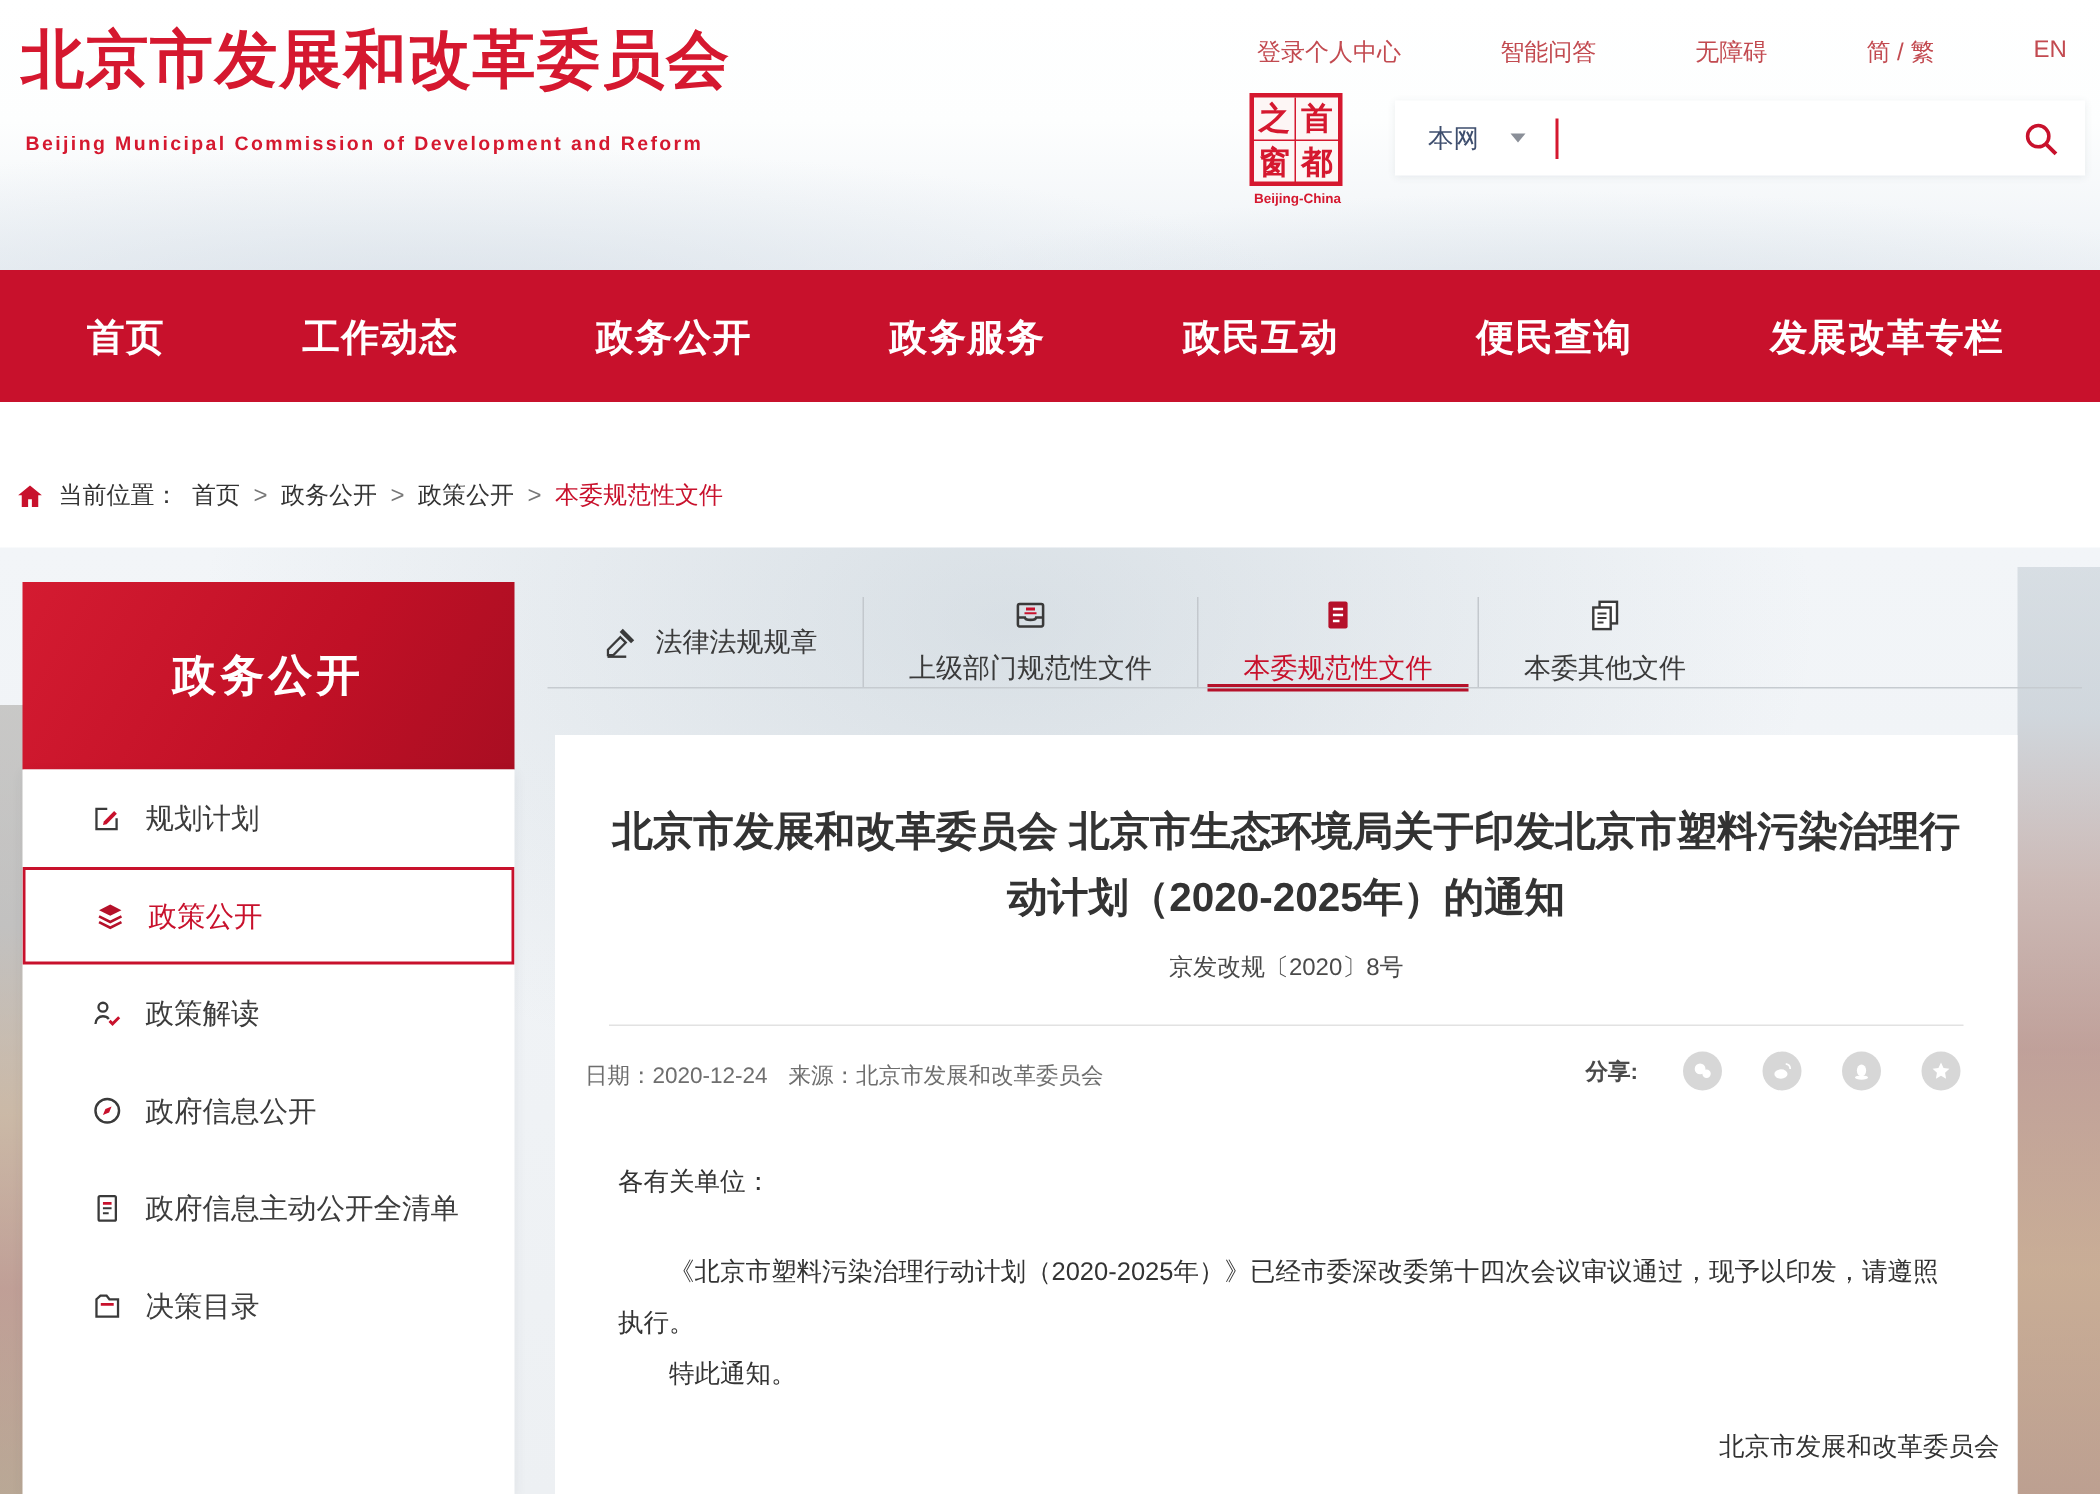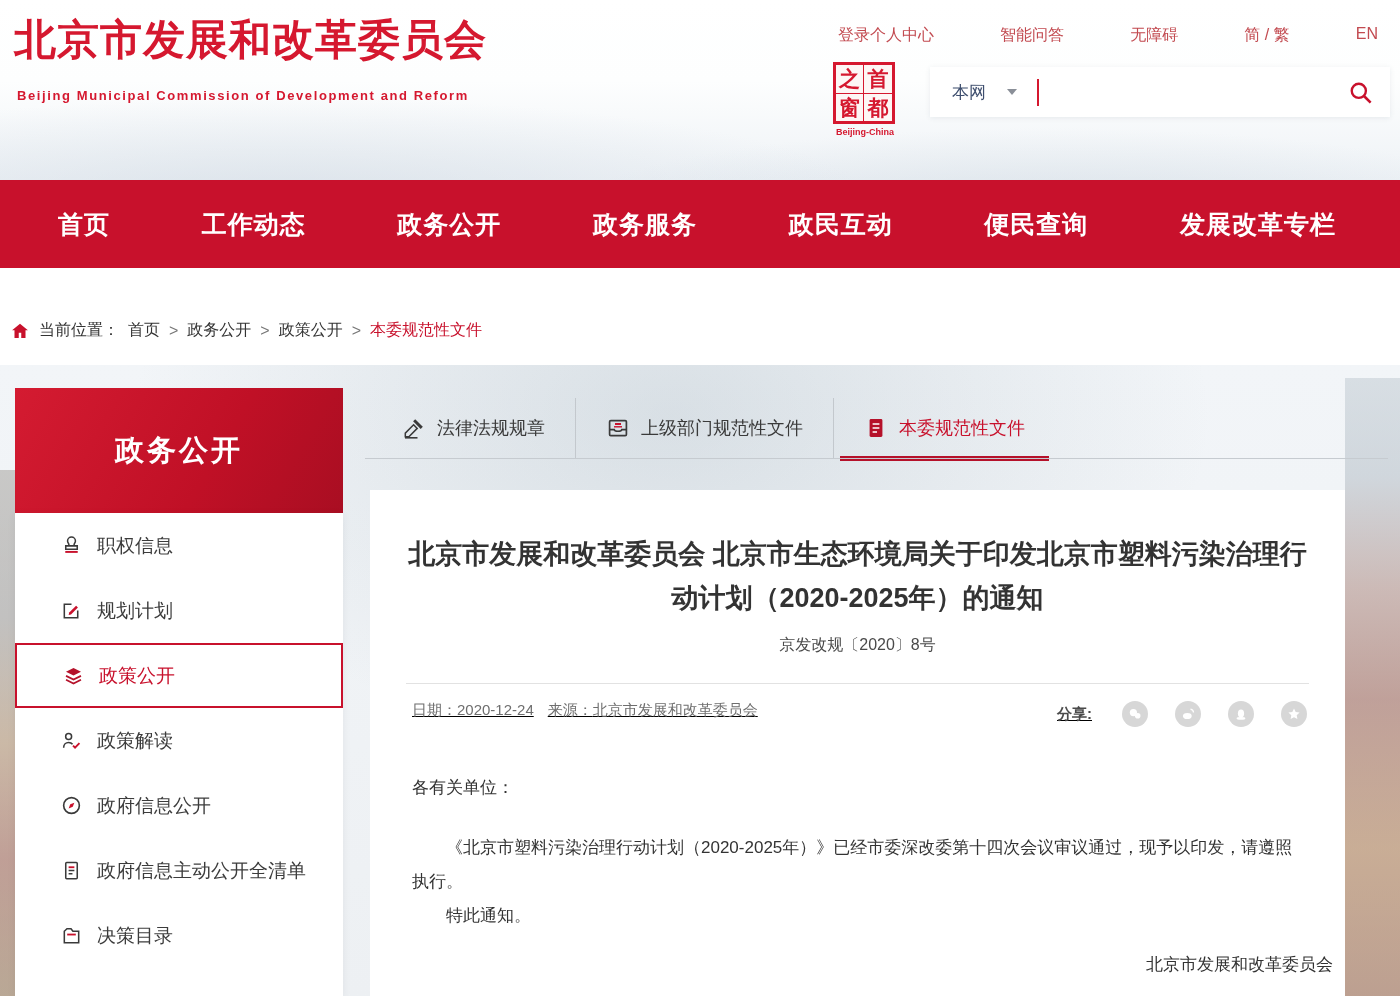--- a/index.html
+++ b/index.html
@@ -56,31 +56,31 @@
   .sidebar-header { height:125px; background:linear-gradient(120deg,#d41b31 0%,#c01026 60%,#a90e22 100%);
     display:flex; align-items:center; justify-content:center; color:#fff; font-size:29px; font-weight:700; letter-spacing:3px; }
   .sidebar-body { position:absolute; top:125px; left:0; right:0; bottom:0; background:#fff; overflow:hidden; box-shadow:0 2px 8px rgba(60,70,80,.08); }
   .side-item { height:65px; display:flex; align-items:center; gap:14px; padding-left:44px; font-size:19px; color:#3c3c3c; cursor:pointer; }
   .side-item .icn { display:flex; width:24px; justify-content:center; }
   .side-item.active { border:2px solid #c8112c; color:#c8112c; font-weight:400; }
 
   
   .tabs { position:absolute; left:372px; top:398px; height:60px; display:flex; align-items:center; }
   .tab { position:relative; height:60px; display:flex; align-items:center; gap:11px; padding:0 30px; font-size:18px; color:#3a3a3a; cursor:pointer; white-space:nowrap; }
-  .tab + .tab { border-left:1px solid #c3c8cd; }
+  .tab + .tab { border-left:1px solid #c3c8cd;flex-direction:column; }
   .tab.active { color:#c8112c; }
   .tab.active::after { content:""; position:absolute; left:6px; right:6px; bottom:-3px; height:5px; background:#b5112a; }
   .tabs-line { position:absolute; left:365px; right:12px; top:458px; height:1px; background:#c6cbd0; }
 
   
   .panel { position:absolute; left:370px; top:490px; width:975px; height:562px; background:#fff; }
   .article-title { margin:42px 38px 0; text-align:center; font-size:27px; font-weight:700; color:#333; line-height:44px; }
   .doc-number { margin-top:15px; text-align:center; font-size:16px; color:#4a4a4a; }
   .panel-divider { margin:27px 36px 0; border-top:1px solid #e2e2e2; }
-  .meta-row { display:flex; justify-content:space-between; align-items:flex-start; margin:17px 38px 0 42px;text-decoration:underline; }
+  .meta-row { display:flex; justify-content:space-between; align-items:flex-end; margin:17px 38px 0 20px; }
   .meta-left { font-size:15px; color:#6e6e6e; }
   .meta-left .src { margin-left:14px; }
   .share { display:flex; align-items:center; gap:27px; }
   .share-label { font-size:15px; font-weight:700; color:#4a4a4a; margin-right:3px; }
   .share-btn { width:26px; height:26px; border-radius:50%; background:#d7d7d7; display:flex; align-items:center; justify-content:center; cursor:pointer; }
   .article-body { margin:44px 42px 0; font-size:17px; color:#333; line-height:34px; }
   .article-body p.indent { text-indent:2em; }
   .p2 { margin-top:26px; }
   .p3 { }
   .signature { margin:20px 12px 0 0; text-align:right; font-size:17px; color:#333; }
@@ -157,30 +157,20 @@
   </div>
 
   <div class="content-bg"></div>
   <div class="bg-left-strip"></div>
   <div class="bg-right-strip"></div>
 
   <aside class="sidebar">
     <div class="sidebar-header">政务公开</div>
     <div class="sidebar-body">
 
-      <div class="side-item">
-        <span class="icn">
-          <svg viewBox="0 0 24 24" width="23" height="23">
-            <path d="M9.3 12.3v-1.1c0-1.4-1.4-2.1-1.4-3.9a4.1 4.1 0 018.2 0c0 1.8-1.4 2.5-1.4 3.9v1.1" fill="none" stroke="#3a3a3a" stroke-width="1.6"></path>
-            <path d="M6 12.4h12v3.6H6z" fill="none" stroke="#3a3a3a" stroke-width="1.6"></path>
-            <path d="M5.5 18.7h13" stroke="#c8112c" stroke-width="2"></path>
-          </svg>
-        </span>
-        <span>职权信息</span>
-      </div>
 
       <div class="side-item">
         <span class="icn">
           <svg viewBox="0 0 24 24" width="23" height="23">
             <path d="M18.5 12v7.5h-14v-14H12" fill="none" stroke="#3a3a3a" stroke-width="1.6"></path>
             <path d="M9.6 14.2l7.2-7.2 1.9 1.9-7.2 7.2-2.5.6z" fill="#c8112c"></path>
           </svg>
         </span>
         <span>规划计划</span>
       </div>
@@ -260,20 +250,28 @@
       </svg>
       <span>上级部门规范性文件</span>
     </div>
     <div class="tab active">
       <svg viewBox="0 0 24 24" width="24" height="24">
         <rect x="5.6" y="3" width="12.8" height="18" rx="1.4" fill="#b5112a"></rect>
         <path d="M8.6 8h6.8M8.6 12h6.8M8.6 16h4.4" stroke="#ffffff" stroke-width="1.6"></path>
       </svg>
       <span>本委规范性文件</span>
     </div>
+    <div class="tab">
+      <svg viewBox="0 0 24 24" width="24" height="24">
+        <rect x="8.4" y="3.2" width="11.6" height="14.4" fill="#ffffff" stroke="#3a3a3a" stroke-width="1.6"></rect>
+        <rect x="4.2" y="7" width="11.6" height="14.4" fill="#ffffff" stroke="#3a3a3a" stroke-width="1.6"></rect>
+        <path d="M7 11h6M7 14h6M7 17h4" stroke="#3a3a3a" stroke-width="1.2"></path>
+      </svg>
+      <span>本委其他文件</span>
+    </div>
   </div>
   <div class="tabs-line"></div>
 
   <main class="panel">
     <h1 class="article-title">北京市发展和改革委员会 北京市生态环境局关于印发北京市塑料污染治理行动计划（2020-2025年）的通知</h1>
     <div class="doc-number">京发改规〔2020〕8号</div>
     <div class="panel-divider"></div>
 
     <div class="meta-row">
       <div class="meta-left">

